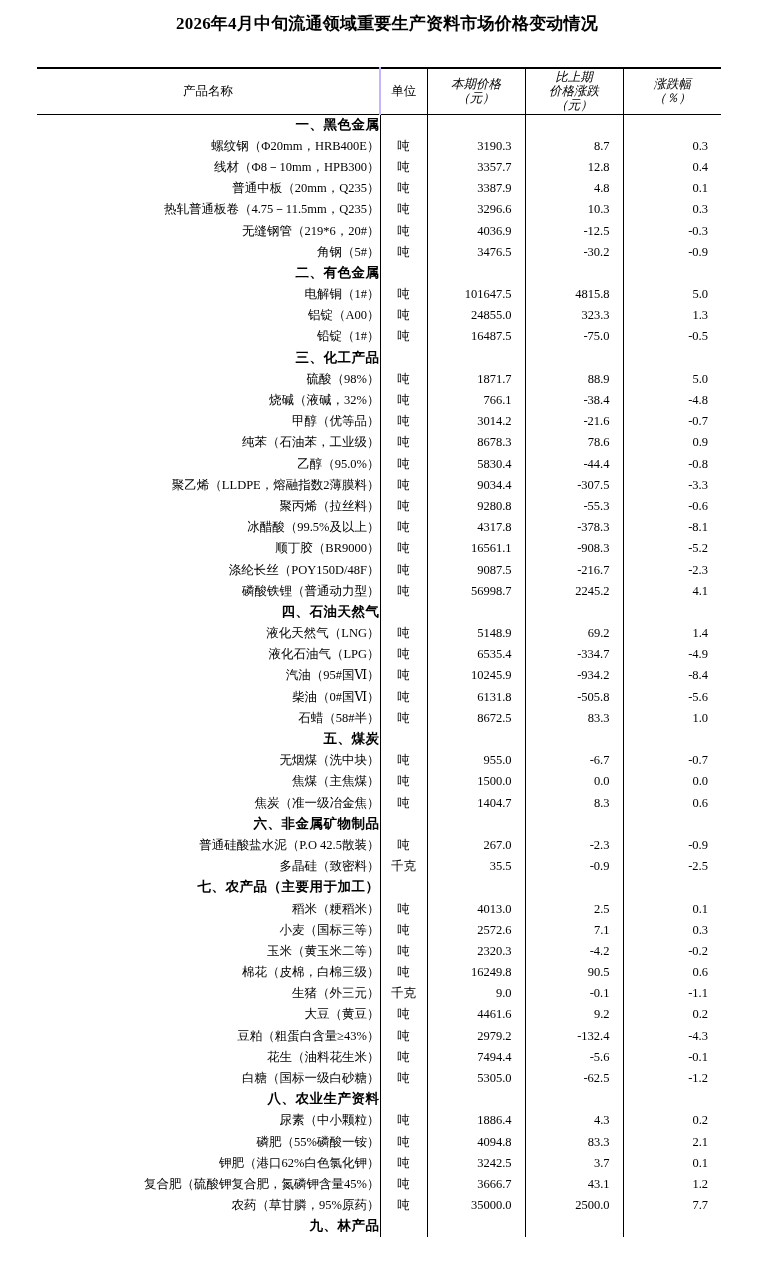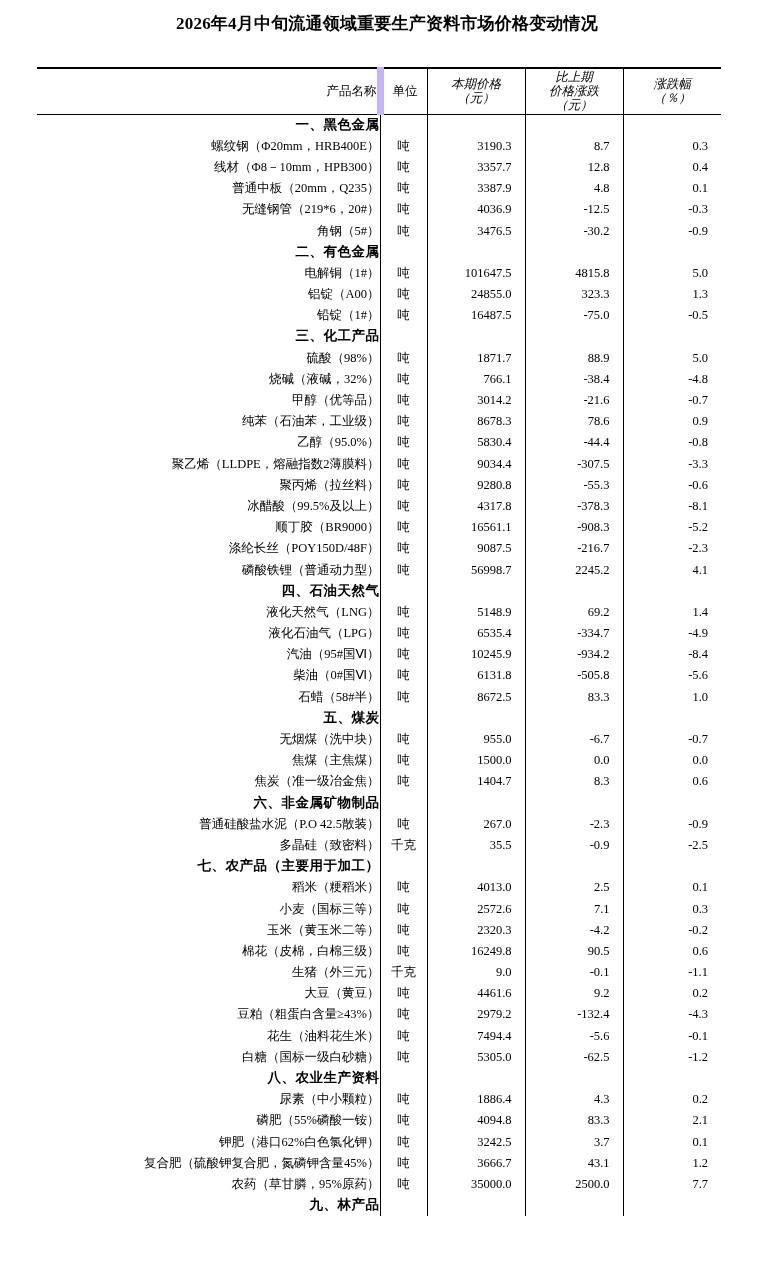--- a/index.html
+++ b/index.html
@@ -51,21 +51,21 @@
   }
   thead th {
     border-top: 2px solid #000;
     border-bottom: 1px solid #000;
     border-right: 1px solid #000;
     text-align: center;
     font-weight: normal;
     font-size: 12.5px;
     line-height: 14px;
   }
-  thead th.col-name { border-left: none; border-right: 7px solid #c4b5fd; text-align: right; }
+  thead th.col-name { border-left: none; border-right: 2px solid #c4b5fd; }
   thead th.col-pct { border-right: none; }
   .hdr-line { display: block; font-style: italic; }
 
   
   tbody tr { height: 21.2px; }
   tbody td {
     border-right: 1px solid #000;
     font-size: 12.5px;
     line-height: 16px;
     white-space: nowrap;
@@ -88,21 +88,20 @@
     border-right: none;
   }
   tr.section-row td.c-name {
     font-weight: bold;
     padding-left: 10px;
     font-size: 13.5px;
     letter-spacing: 0.5px;
   }
   tr.item-row td.c-name {
     padding-left: 50px;
-    font-family: Liberation Serif, serif;
   }
   .col-w-name { width: 343px; }
   .col-w-unit { width: 47px; }
   .col-w-price { width: 98px; }
   .col-w-chg { width: 98px; }
   .col-w-pct { width: 98px; }
 </style>
 </head>
 <body>
 
@@ -161,20 +160,27 @@
             <td class="c-pct">0.4</td>
           </tr>
           <tr class="item-row">
             <td class="c-name">普通中板（20mm，Q235）</td>
             <td class="c-unit">吨</td>
             <td class="c-num">3387.9</td>
             <td class="c-num">4.8</td>
             <td class="c-pct">0.1</td>
           </tr>
           <tr class="item-row">
+            <td class="c-name">热轧普通板卷（4.75－11.5mm，Q235）</td>
+            <td class="c-unit">吨</td>
+            <td class="c-num">3296.6</td>
+            <td class="c-num">10.3</td>
+            <td class="c-pct">0.3</td>
+          </tr>
+          <tr class="item-row">
             <td class="c-name">无缝钢管（219*6，20#）</td>
             <td class="c-unit">吨</td>
             <td class="c-num">4036.9</td>
             <td class="c-num">-12.5</td>
             <td class="c-pct">-0.3</td>
           </tr>
           <tr class="item-row">
             <td class="c-name">角钢（5#）</td>
             <td class="c-unit">吨</td>
             <td class="c-num">3476.5</td>

